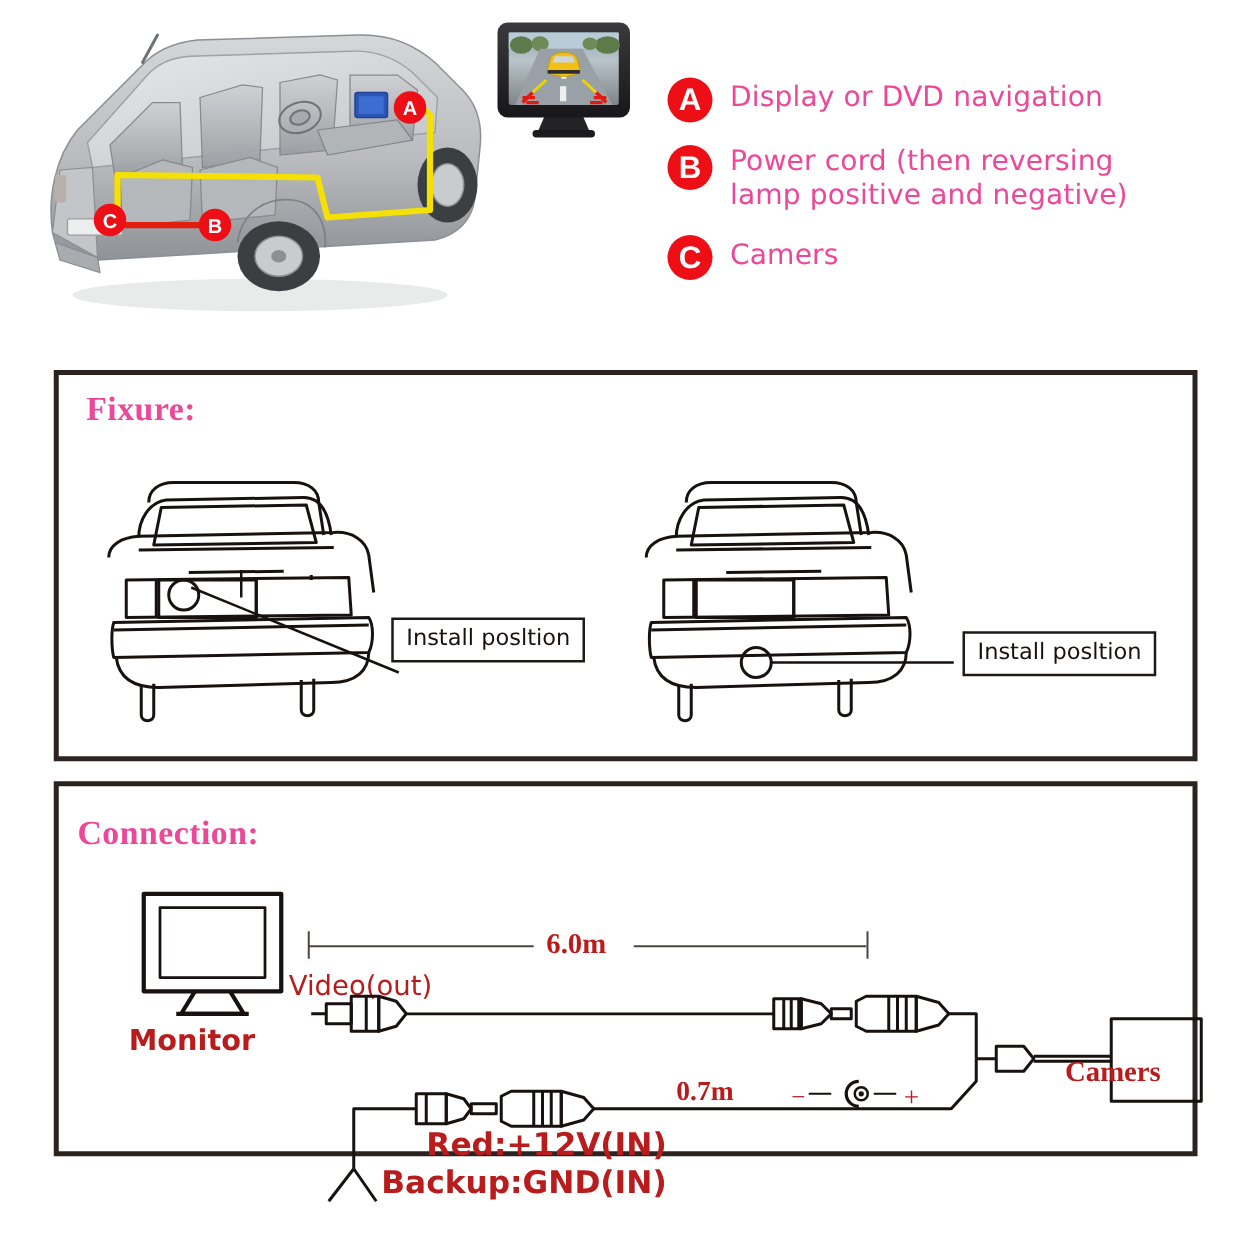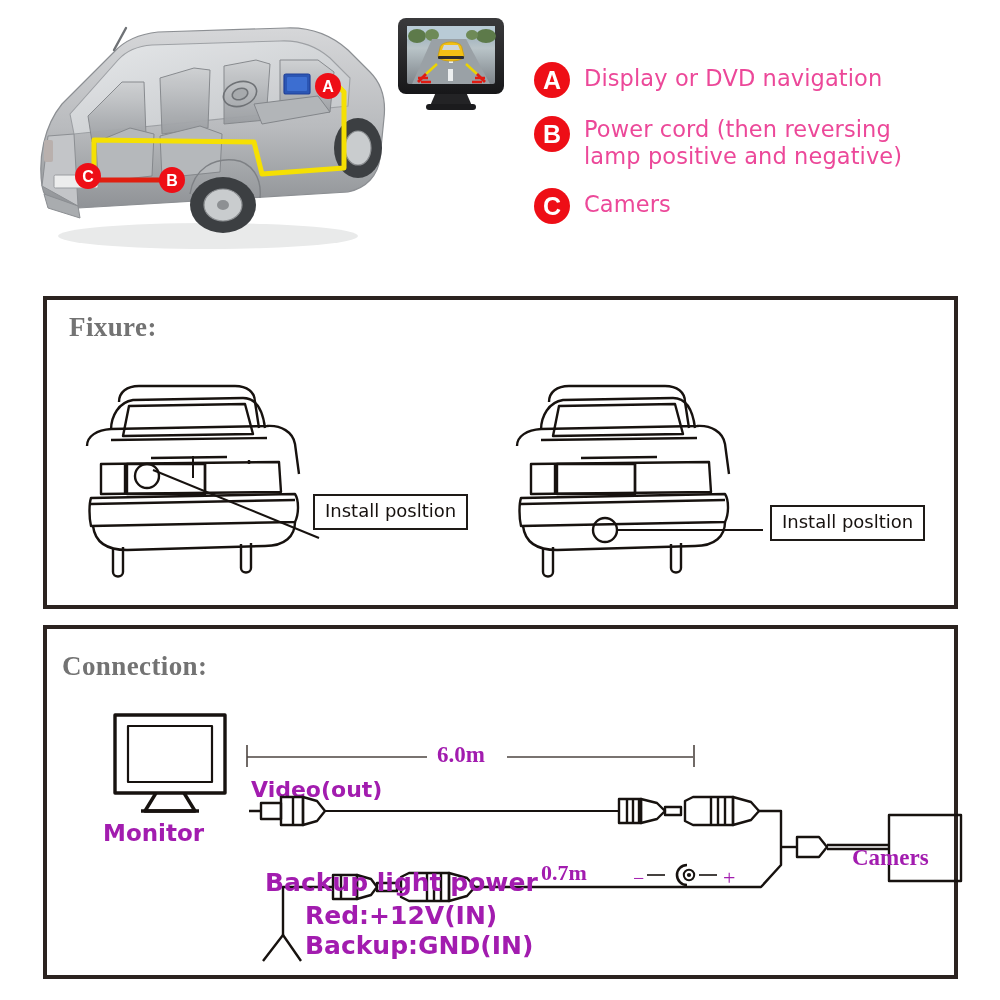--- a/index.html
+++ b/index.html
@@ -70,28 +70,28 @@
   #legend-row-b .legend-text { padding-top: 0px; }
 
   
   .panel {
     position: absolute;
     background: #ffffff;
     border: 4px solid #2b2320;
     box-sizing: border-box;
   }
   #fixure-panel { left: 43px; top: 296px; width: 915px; height: 313px; }
-  #connection-panel { left: 43px; top: 625px; width: 915px; height: 354px; }
+  #connection-panel { left: 43px; top: 625px; width: 915px; height: 300px; text-align: right; }
 
   .panel-heading {
     position: absolute;
     font-family: "Liberation Serif", serif;
     font-weight: bold;
     font-size: 27px;
-    color: #737373;
+    color: #ec4899;
     letter-spacing: 0.4px;
   }
   #fixure-heading { left: 22px; top: 12px; }
   #connection-heading { left: 15px; top: 22px; }
 
   
   .car-draw { position: absolute; }
   #car-left  { left: 20px;  top: 58px; }
   #car-right { left: 450px; top: 58px; }
 
@@ -110,24 +110,24 @@
   }
   #callout-left  { left: 266px; top: 194px; }
   #callout-right { left: 723px; top: 205px; }
 
   
   #monitor-icon { left: 64px; top: 82px; }
   .diagram-label {
     position: absolute;
     font-family: "DejaVu Sans", sans-serif;
     font-weight: bold;
-    color: #a21caf;
+    color: #b91c1c;
   }
   #monitor-label  { left: 56px;  top: 191px; font-size: 23px; }
-  #video-out-label{ left: 204px; top: 148px; font-size: 22px; font-weight: bold; }
+  #video-out-label{ left: 184px; top: 148px; font-size: 22px; font-weight: normal; }
   #dim-60-label   { left: 390px; top: 113px; font-size: 23px;
                     font-family: "Liberation Serif", serif; font-weight: bold; }
   #dim-15-label   { left: 494px; top: 231px; font-size: 22px;
                     font-family: "Liberation Serif", serif; font-weight: bold; }
   #camera-label   { left: 805px; top: 216px; font-size: 23px;
                     font-family: Liberation Serif, serif; font-weight: bold; }
   #backup-label   { left: 218px; top: 239px; font-size: 25px; line-height: 30px; }
   #power-lines    { left: 258px; top: 272px; font-size: 25px; line-height: 30px; }
   .polarity-minus { left: 586px; top: 238px; font-size: 20px; font-weight: normal;
                     font-family: "Liberation Serif", serif; }
@@ -484,18 +484,17 @@
           <circle cx="42" cy="14" r="2.1" fill="#17120f" stroke="none"></circle>
           <line x1="52" y1="14" x2="70" y2="14" stroke-width="1.6"></line>
         </g>
       </svg>
     </div>
     <div class="diagram-label polarity-minus abs">−</div>
     <div class="diagram-label polarity-plus abs">+</div>
 
     <div class="diagram-label" id="camera-label">Camers</div>
 
-    <div class="diagram-label" id="backup-label">Backup light power</div>
     <div class="diagram-label" id="power-lines" style="white-space: pre-line;">Red:+12V(IN)
 Backup:GND(IN)</div>
   </div>
 
 </div>
 
 </body></html>

